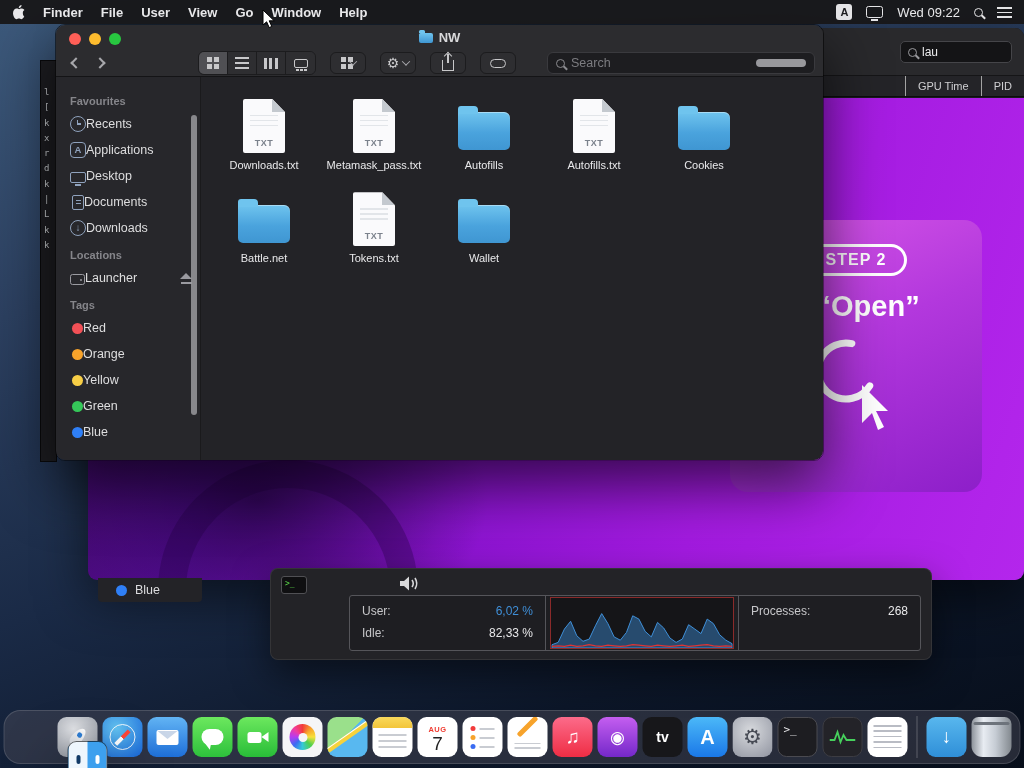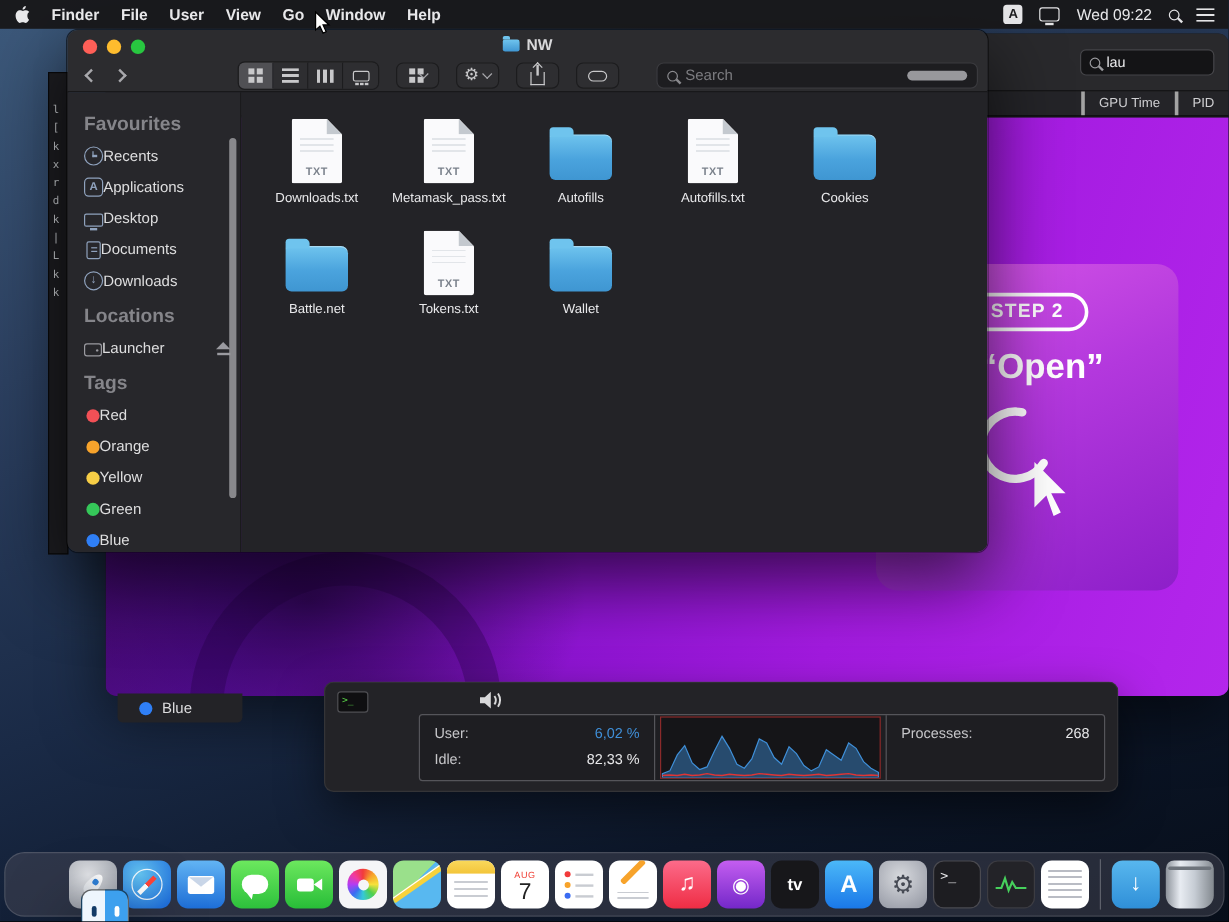--- a/index.html
+++ b/index.html
@@ -38,21 +38,21 @@
   .bgwin { position:absolute; left:88px; top:28px; width:936px; height:552px; z-index:2;
     background:#1a1a1d; border-radius:9px; box-shadow:0 18px 50px rgba(0,0,0,.55); overflow:hidden; }
   .bg-toolbar { height:48px; position:relative; background:#29292c; border-bottom:1px solid #151517; }
   .bg-search { position:absolute; right:12px; top:13px; width:112px; height:22px; background:#141416;
     border:1px solid #454549; border-radius:5px; display:flex; align-items:center; gap:5px; padding:0 7px; }
   .bg-search .mag { border-color:#9a9a9e; } .bg-search .mag::after { background:#9a9a9e; }
   .bg-search input { background:transparent; border:none; outline:none; color:#ececee; font-size:12px; width:70px;
     font-family:"Liberation Sans",sans-serif; }
   .bg-cols { height:21px; background:#242428; border-bottom:1px solid #0c0c0e;
     display:flex; justify-content:flex-end; align-items:center; color:#cfcfd2; font-size:11px; }
-  .bg-col { padding:0 12px; border-left:3px solid #a3a3a3; height:100%; display:flex; align-items:center;text-align:center; }
+  .bg-col { padding:0 12px; border-left:1px solid #a3a3a3; height:100%; display:flex; align-items:center;text-align:center; }
   .pv { position:absolute; left:0; top:70px; right:0; bottom:0; overflow:hidden;
     background:linear-gradient(108deg,#35084f 0%,#5f0ea6 22%,#8a14cf 45%,#a31be0 68%,#b426ec 100%); }
   .pv::before { content:''; position:absolute; left:-60px; bottom:-80px; width:460px; height:320px;
     background:radial-gradient(closest-side,rgba(12,0,30,.6),transparent); }
   .pv-ring { position:absolute; left:70px; bottom:-140px; width:260px; height:260px; border-radius:50%;
     border:28px solid rgba(30,0,60,.30); }
   .promo-card { position:absolute; right:42px; top:122px; width:252px; height:272px; border-radius:18px;
     background:linear-gradient(155deg,#d958e8 0%,#b338dd 45%,#8d1fc9 100%);
     display:flex; flex-direction:column; align-items:center; padding-top:24px; }
   .step-pill { border:3px solid #fff; border-radius:18px; padding:4px 18px; color:#fff;
@@ -107,21 +107,21 @@
   .f-search .mag { border-color:#8a8a8e; } .f-search .mag::after { background:#8a8a8e; }
   .f-search input { flex:1; background:transparent; border:none; outline:none; color:#d8d8da; font-size:12.5px;
     font-family:"Liberation Sans",sans-serif; }
   .f-search input::placeholder { color:#7c7c80; }
   .scope-pill { width:50px; height:8px; background:#98989c; border-radius:4px; flex:none; }
 
   .f-sidebar { position:absolute; left:0; top:52px; bottom:0; width:145px; background:#27272b;
     border-right:1px solid #1a1a1c; padding-top:10px; overflow:hidden; }
   .sb-scroll { position:absolute; right:3px; top:38px; width:6px; height:300px; background:#9a9a9e;
     border-radius:3px; opacity:.85; }
-  .sb-head { color:#85858a; font-size:16px; font-weight:bold; padding:8px 0 4px 14px; }
+  .sb-head { color:#85858a; font-size:11px; font-weight:bold; padding:8px 0 4px 14px; }
   .sb-item { height:26px; display:flex; align-items:center; gap:0; padding-left:14px; padding-right:8px;
     color:#dededf; font-size:12.5px; }
   .sb-label { overflow:hidden; white-space:nowrap; text-overflow:ellipsis; flex:1; }
   .sico { width:16px; height:16px; position:relative; flex:none; }
   .ico-clock { border:1.6px solid #8fa2bd; border-radius:50%; }
   .ico-clock::before { content:''; position:absolute; left:5.5px; top:2.5px; width:1.6px; height:5px; background:#8fa2bd; }
   .ico-clock::after { content:''; position:absolute; left:5.5px; top:6px; width:4.5px; height:1.6px; background:#8fa2bd; }
   .ico-apps { border:1.6px solid #8fa2bd; border-radius:4px; color:#8fa2bd; font-size:9.5px; font-weight:bold;
     text-align:center; line-height:13px; }
   .ico-desktop { height:11px; margin-top:2px; border:1.6px solid #8fa2bd; border-radius:2px; }
@@ -224,21 +224,21 @@
     position:relative; left:8.5px; top:8.5px; }
   .dki.maps { background:linear-gradient(135deg,#9ae08b 0 46%,#58b8f0 46% 100%); }
   .road { position:absolute; left:-4px; top:16px; width:52px; height:5px; background:#f7d23b;
     transform:rotate(-35deg); border-top:1.5px solid #fff; }
   .dki.notes { background:#fff; }
   .dki.notes::before { content:''; position:absolute; left:0; top:0; right:0; height:11px;
     background:linear-gradient(#f9d95c,#f3c53a); }
   .dki.notes::after { content:''; position:absolute; left:6px; right:6px; top:17px; height:16px;
     background:repeating-linear-gradient(to bottom,#c9ccd2 0 1.6px,transparent 1.6px 6px); }
   .dki.calendar { background:#fff; flex-direction:column; gap:0; }
-  .cal-m { color:#f03b30; font-size:7.5px; font-weight:normal; letter-spacing:.5px; margin-top:4px; }
+  .cal-m { color:#f03b30; font-size:7.5px; font-weight:bold; letter-spacing:.5px; margin-top:4px; }
   .cal-d { color:#222; font-size:19px; font-weight:normal; line-height:1; }
   .dki.reminders { background:#fff; }
   .rem { width:24px; height:24px;
     background:repeating-linear-gradient(to bottom,transparent 0 2px,transparent 2px 9px),
                linear-gradient(#fff,#fff); position:relative; }
   .rem::before { content:''; position:absolute; left:0; top:1px; width:5px; height:5px; border-radius:50%;
     background:#f23b3b; box-shadow:0 9px #f7a32b, 0 18px #3b6cf2; }
   .rem::after { content:''; position:absolute; left:9px; top:3px; width:15px; height:1.8px; background:#c9ccd2;
     box-shadow:0 9px #c9ccd2, 0 18px #c9ccd2; }
   .dki.pages { background:#fff; }

